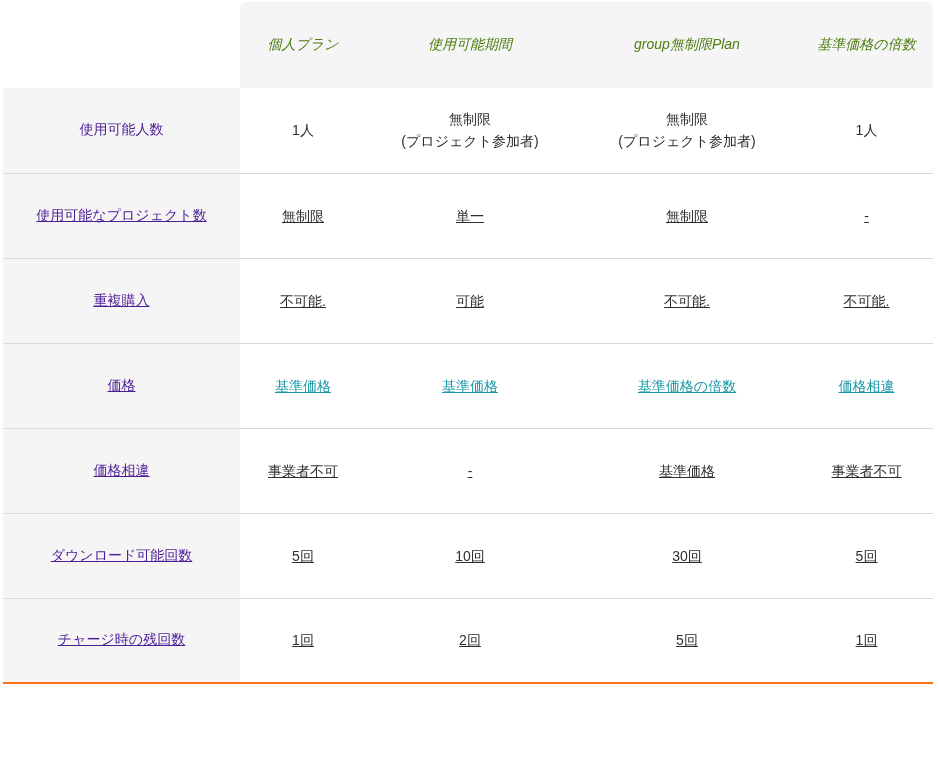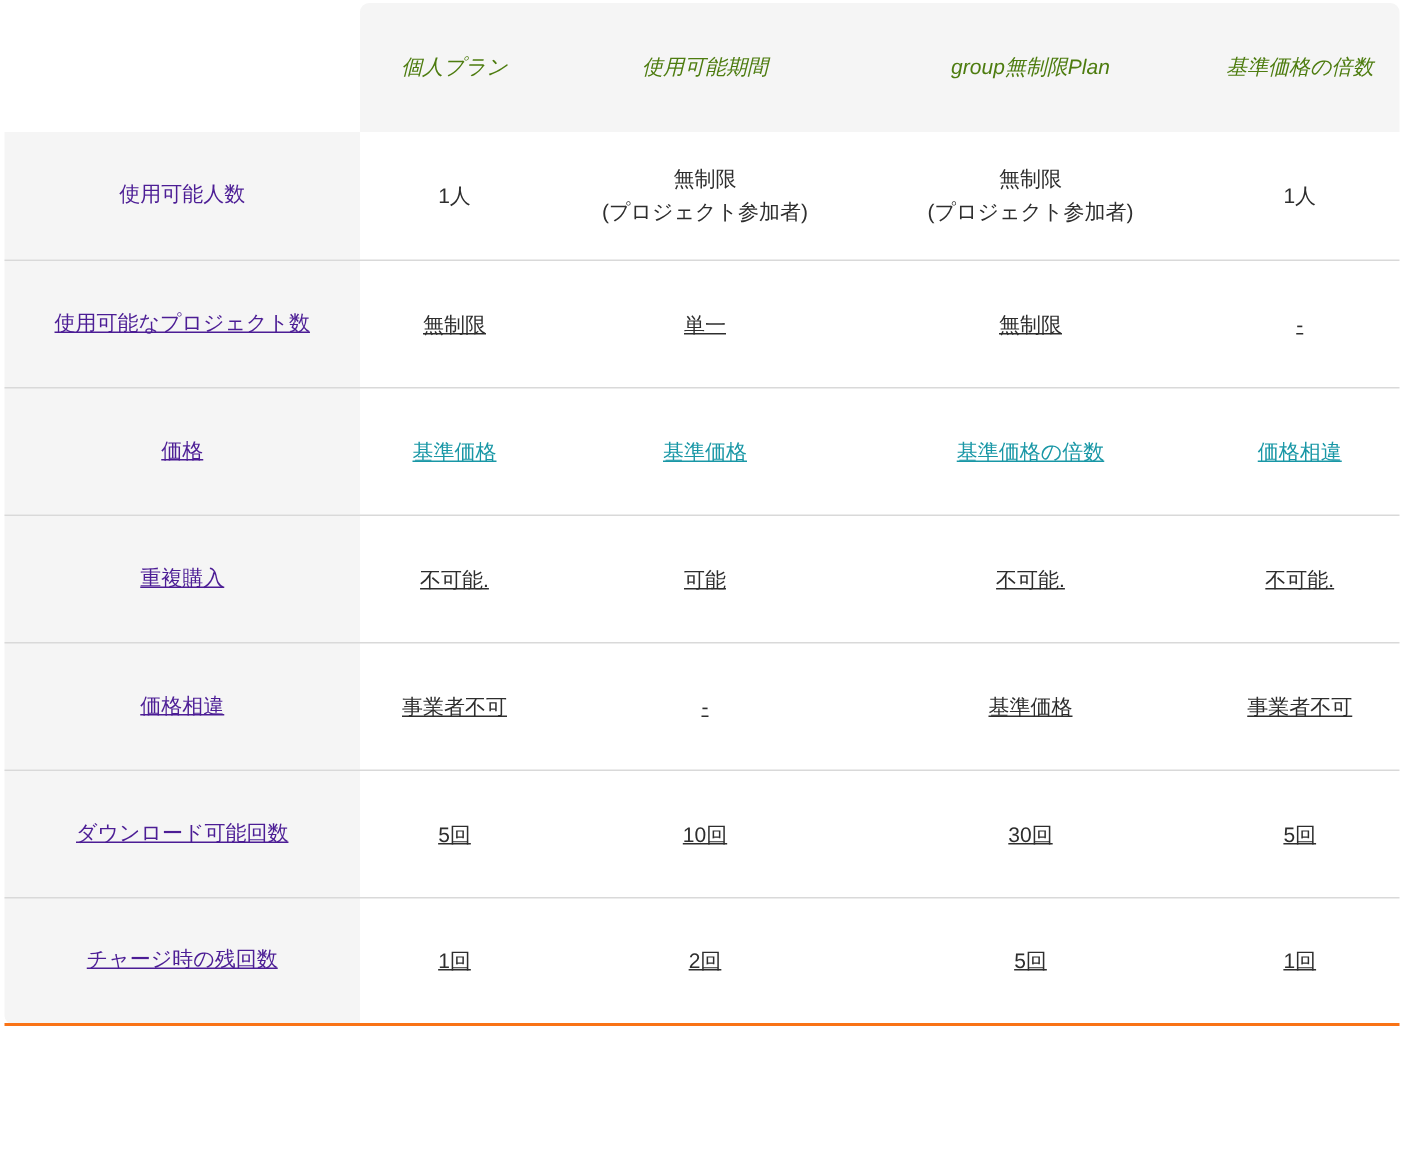--- a/index.html
+++ b/index.html
@@ -107,32 +107,32 @@
         <td class="cell">1人</td>
       </tr>
       <tr>
         <th class="rowlabel">使用可能なプロジェクト数</th>
         <td class="cell">無制限</td>
         <td class="cell">単一</td>
         <td class="cell">無制限</td>
         <td class="cell">-</td>
       </tr>
       <tr>
+        <th class="rowlabel">重複購入</th>
+        <td class="cell">不可能.</td>
+        <td class="cell">可能</td>
+        <td class="cell">不可能.</td>
+        <td class="cell">不可能.</td>
+      </tr>
+      <tr>
         <th class="rowlabel">価格</th>
         <td class="cell accent-cell">基準価格</td>
         <td class="cell accent-cell">基準価格</td>
         <td class="cell accent-cell">基準価格の倍数</td>
         <td class="cell accent-cell">価格相違</td>
-      </tr>
-      <tr>
-        <th class="rowlabel">重複購入</th>
-        <td class="cell">不可能.</td>
-        <td class="cell">可能</td>
-        <td class="cell">不可能.</td>
-        <td class="cell">不可能.</td>
       </tr>
       <tr>
         <th class="rowlabel">価格相違</th>
         <td class="cell">事業者不可</td>
         <td class="cell">-</td>
         <td class="cell">基準価格</td>
         <td class="cell">事業者不可</td>
       </tr>
       <tr>
         <th class="rowlabel">ダウンロード可能回数</th>

